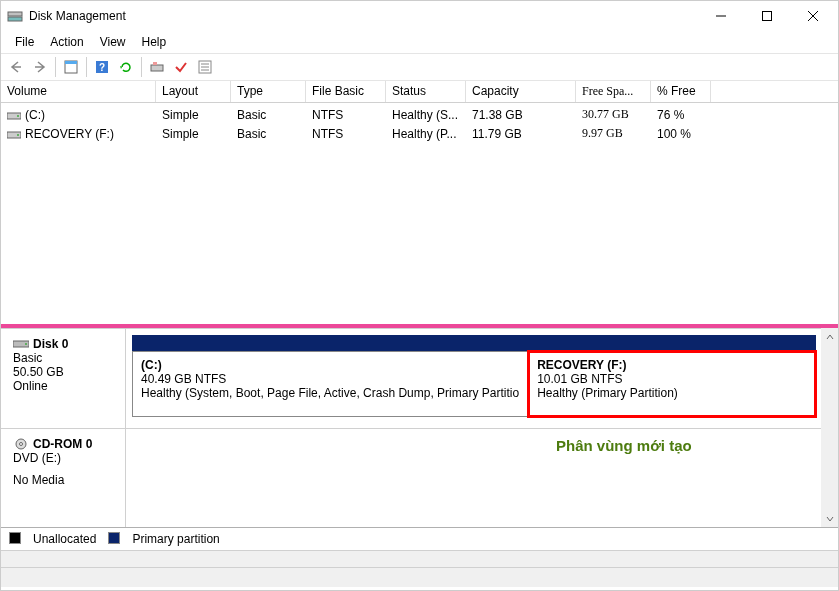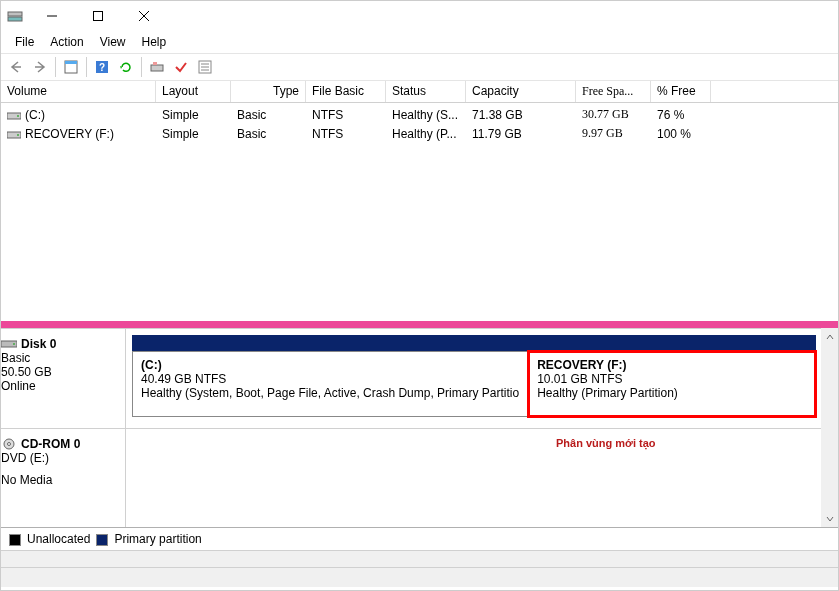--- a/index.html
+++ b/index.html
@@ -9,65 +9,66 @@
 .titlebar .title { flex: 1; font-size: 12px; }
 .win-btns { display: flex; }
 .win-btn { width: 46px; height: 30px; display: flex; align-items: center; justify-content: center; font-size: 14px; font-family: "Segoe MDL2 Assets", sans-serif; }
 .win-btn svg { width: 10px; height: 10px; }
 .menubar { display: flex; padding: 2px 6px; }
 .menu-item { padding: 2px 8px; cursor: default; }
 .toolbar { display: flex; align-items: center; padding: 2px 4px; gap: 2px; border-top: 1px solid #e5e5e5; border-bottom: 1px solid #e5e5e5; height: 28px; }
 .tool-sep { width: 1px; height: 20px; background: #d0d0d0; margin: 0 2px; }
 .tool-btn { width: 22px; height: 22px; display: flex; align-items: center; justify-content: center; border: 1px solid transparent; }
 .tool-btn svg { width: 16px; height: 16px; }
-.volume-panel { height: 247px; border-bottom: 7px solid #ec4899; overflow: hidden; }
+.volume-panel { height: 247px; border-bottom: 4px solid #ec4899; overflow: hidden; }
 .vol-header { display: flex; background: #fff; border-bottom: 1px solid #d0d0d0; }
 .vol-col-h { padding: 3px 6px; border-right: 1px solid #e0e0e0; font-size: 12px; cursor: default; }
 .vol-rows { padding-top: 2px; }
 .vol-row { display: flex; padding: 1px 0; }
 .vol-cell { padding: 1px 6px; overflow: hidden; white-space: nowrap; text-overflow: ellipsis; font-size: 12px; display: flex; align-items: center; }
 .vol-cell .drive-icon { width: 14px; height: 10px; margin-right: 4px; display: inline-block; }
 .drive-icon svg { width: 14px; height: 10px; }
 .c0 { width: 155px; }
 .c1 { width: 75px; }
-.c2 { width: 75px; text-align: right; }
+.c2 { width: 75px; }
 .c3 { width: 80px; }
 .c4 { width: 80px; }
 .c5 { width: 110px; }
 .c6 { width: 75px; font-family: Liberation Serif, serif; }
 .c7 { width: 60px; }
 .graphic-panel { height: 200px; display: flex; flex-direction: column; border-bottom: 1px solid #b0b0b0; position: relative; }
 .disk-row { display: flex; flex: 1; border-top: 1px solid #d0d0d0; }
-.disk-label { width: 125px; padding: 8px 0; border-right: 1px solid #d0d0d0; background: #fff; font-size: 12px; }
+.disk-label { width: 125px; padding: 8px 12px; border-right: 1px solid #d0d0d0; background: #fff; font-size: 12px; }
 .disk-label .name { font-weight: bold; display: flex; align-items: center; gap: 4px; }
 .disk-label .name svg { width: 16px; height: 12px; }
 .part-stripe { height: 16px; background: #0a246a; }
 .part-box { border: 1px solid #888; flex: 1; padding: 6px 8px; font-size: 12px; position: relative; display: flex; flex-direction: column; }
 .part-box .pname { font-weight: bold; }
 .part-box.highlight { outline: 3px solid #f00; outline-offset: -2px; }
-.annotation { position: absolute; color: #b91c1c; font-weight: bold; font-size: 11px; }
-.legend { display: flex; align-items: flex-end; gap: 6px; padding: 4px 8px; font-size: 12px; }
+.annotation { position: absolute; color: #4d7c0f; font-weight: bold; font-size: 15px; }
+.legend { display: flex; align-items: flex-start; gap: 12px; padding: 4px 8px; font-size: 12px; }
 .legend .sw { width: 12px; height: 12px; display: inline-block; border: 1px solid #888; }
 .scrollbar-v { position: absolute; right: 0; top: 0; bottom: 0; width: 17px; background: #f0f0f0; display: flex; flex-direction: column; }
 .sb-btn { height: 17px; display: flex; align-items: center; justify-content: center; background: #f0f0f0; }
 .sb-btn svg { width: 8px; height: 8px; }
 .sb-track { flex: 1; }
 .scrollbar-h { height: 17px; background: #f0f0f0; border-top: 1px solid #d0d0d0; }
 .statusbar { height: 20px; border-top: 1px solid #d0d0d0; background: #f0f0f0; }
 </style>
 </head>
 <body>
 
 <div class="titlebar">
   <span class="app-icon">
     <svg viewBox="0 0 16 16">
         <rect x="1" y="4" width="14" height="4" fill="#c0c0c0" stroke="#666"></rect>
         <rect x="1" y="9" width="14" height="4" fill="#7bb" stroke="#666"></rect>
       </svg>
   </span>
+  <span class="title">Disk Management</span>
   <div class="win-btns">
     <div class="win-btn">
         <svg viewBox="0 0 10 10">
           <line x1="0" y1="5" x2="10" y2="5" stroke="#000"></line>
         </svg>
       </div>
     <div class="win-btn">
         <svg viewBox="0 0 10 10">
           <rect x="0.5" y="0.5" width="9" height="9" fill="none" stroke="#000"></rect>
         </svg>

